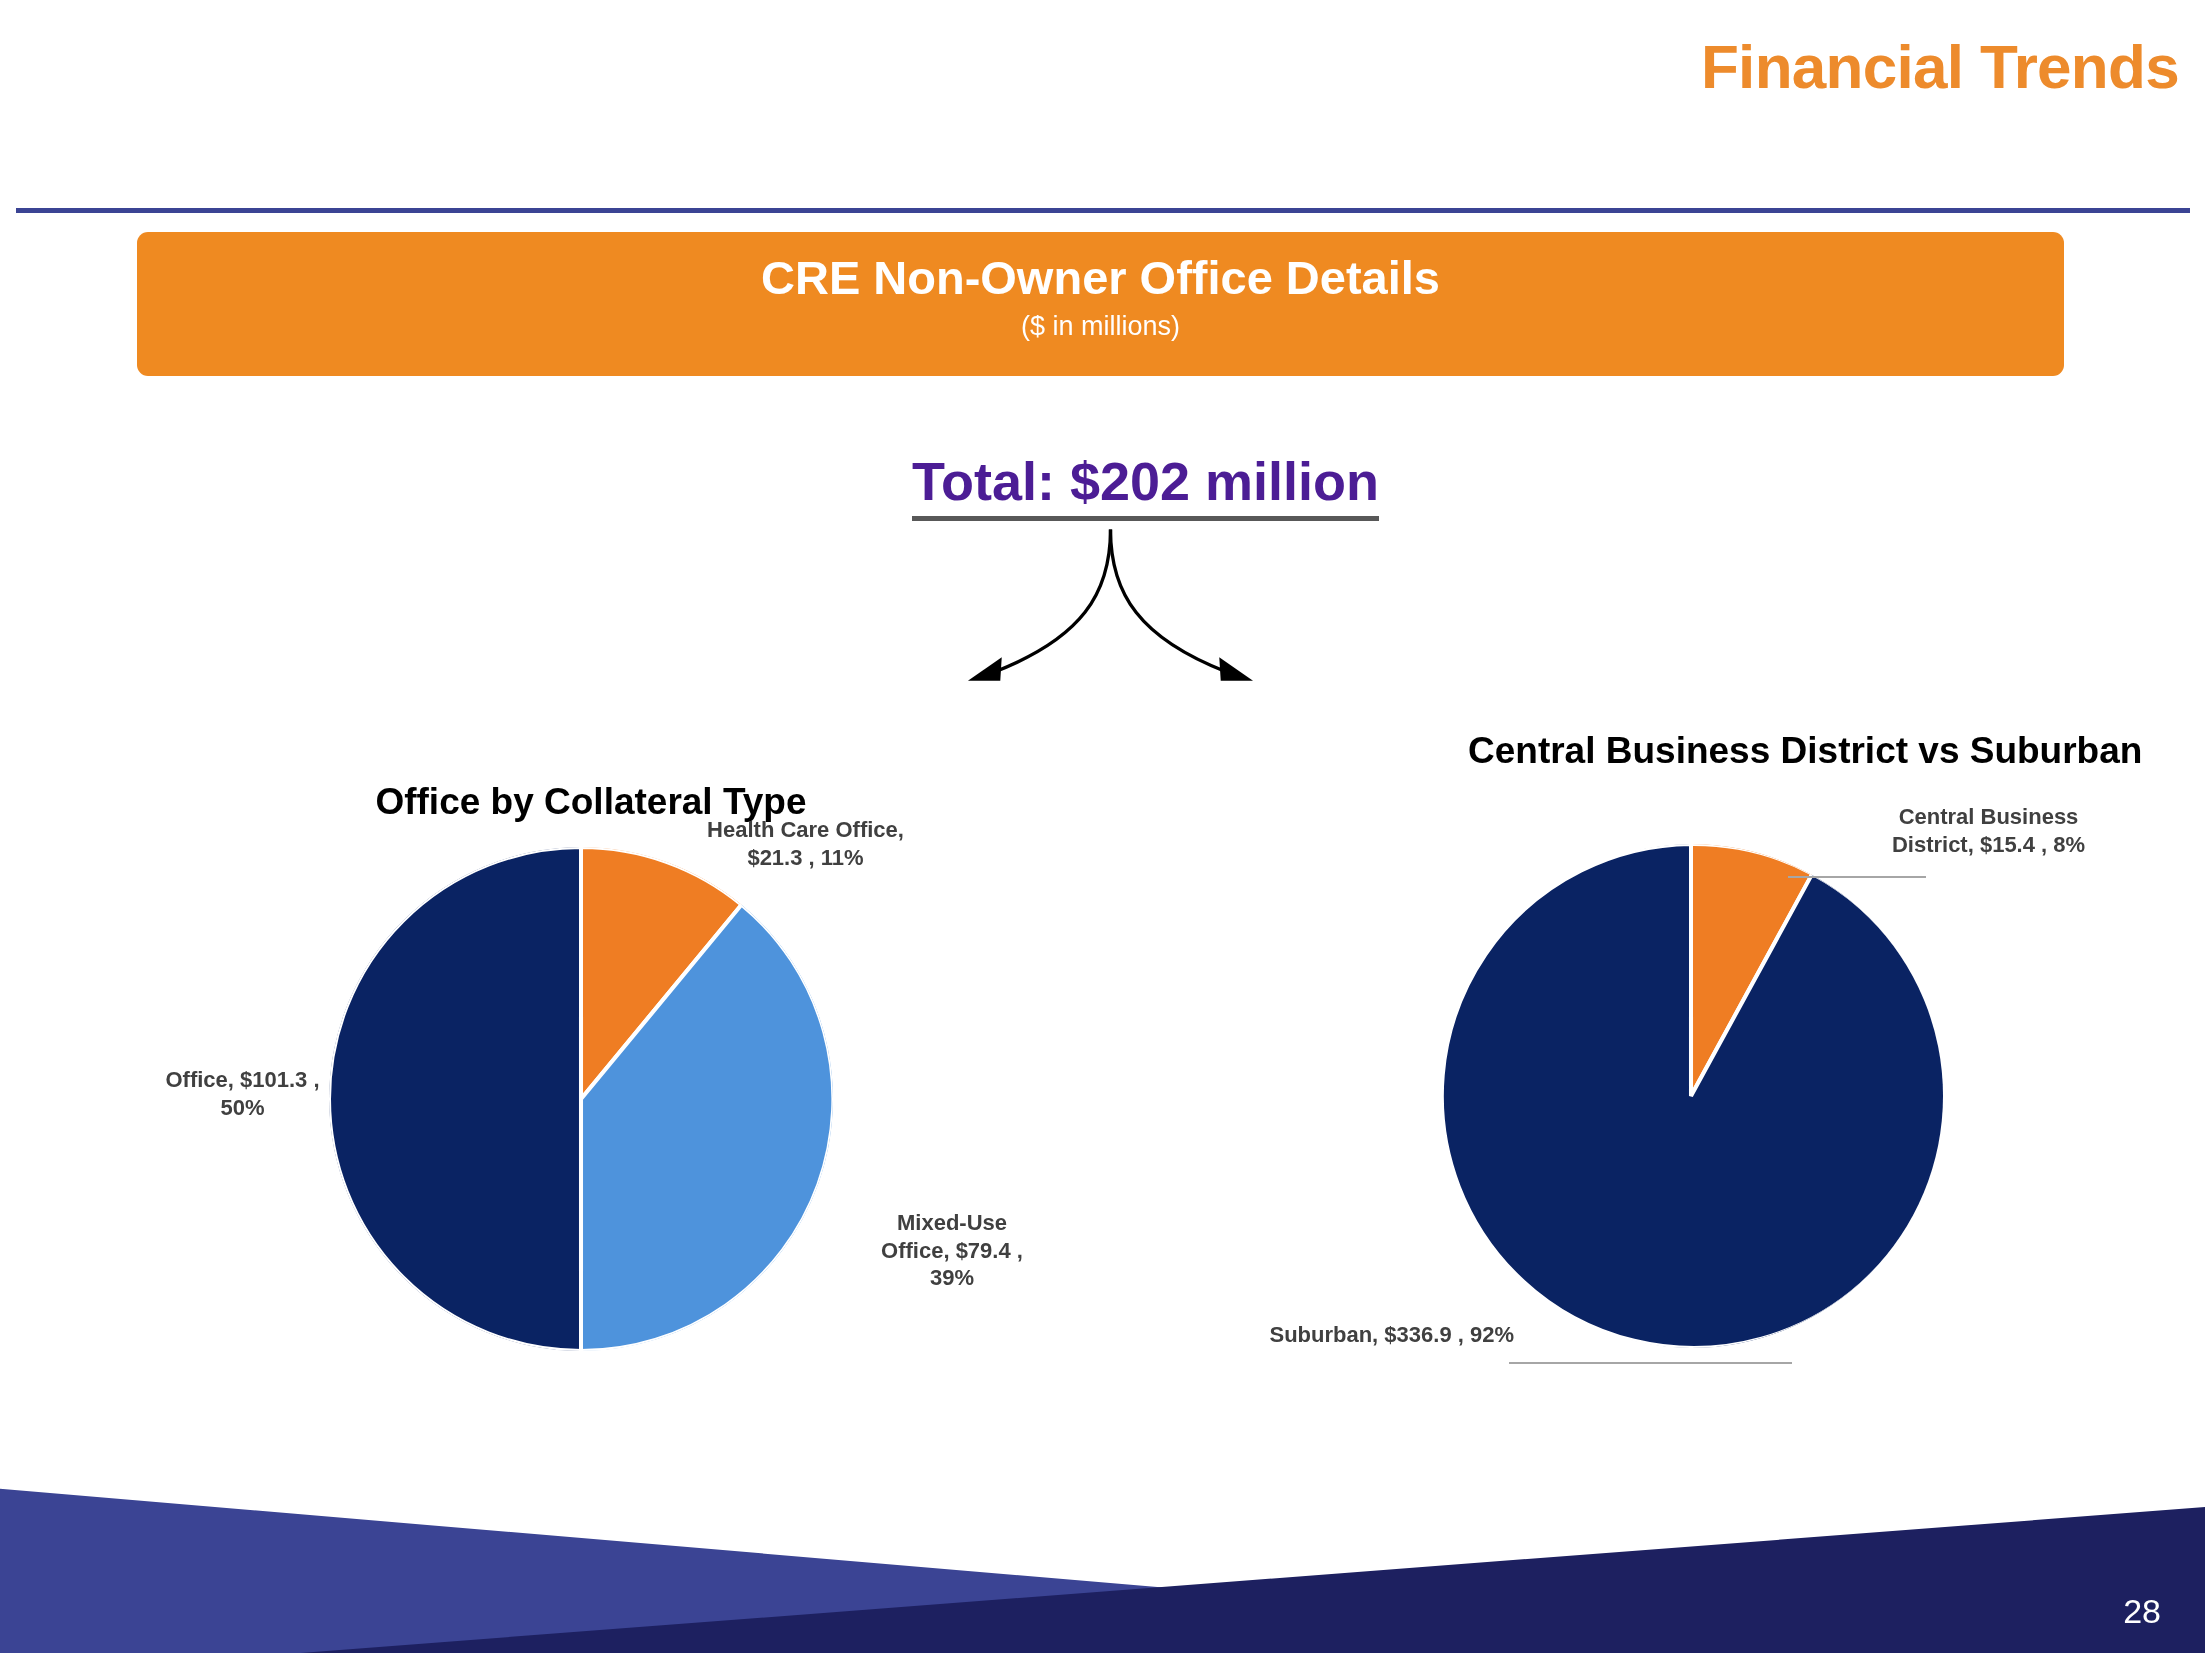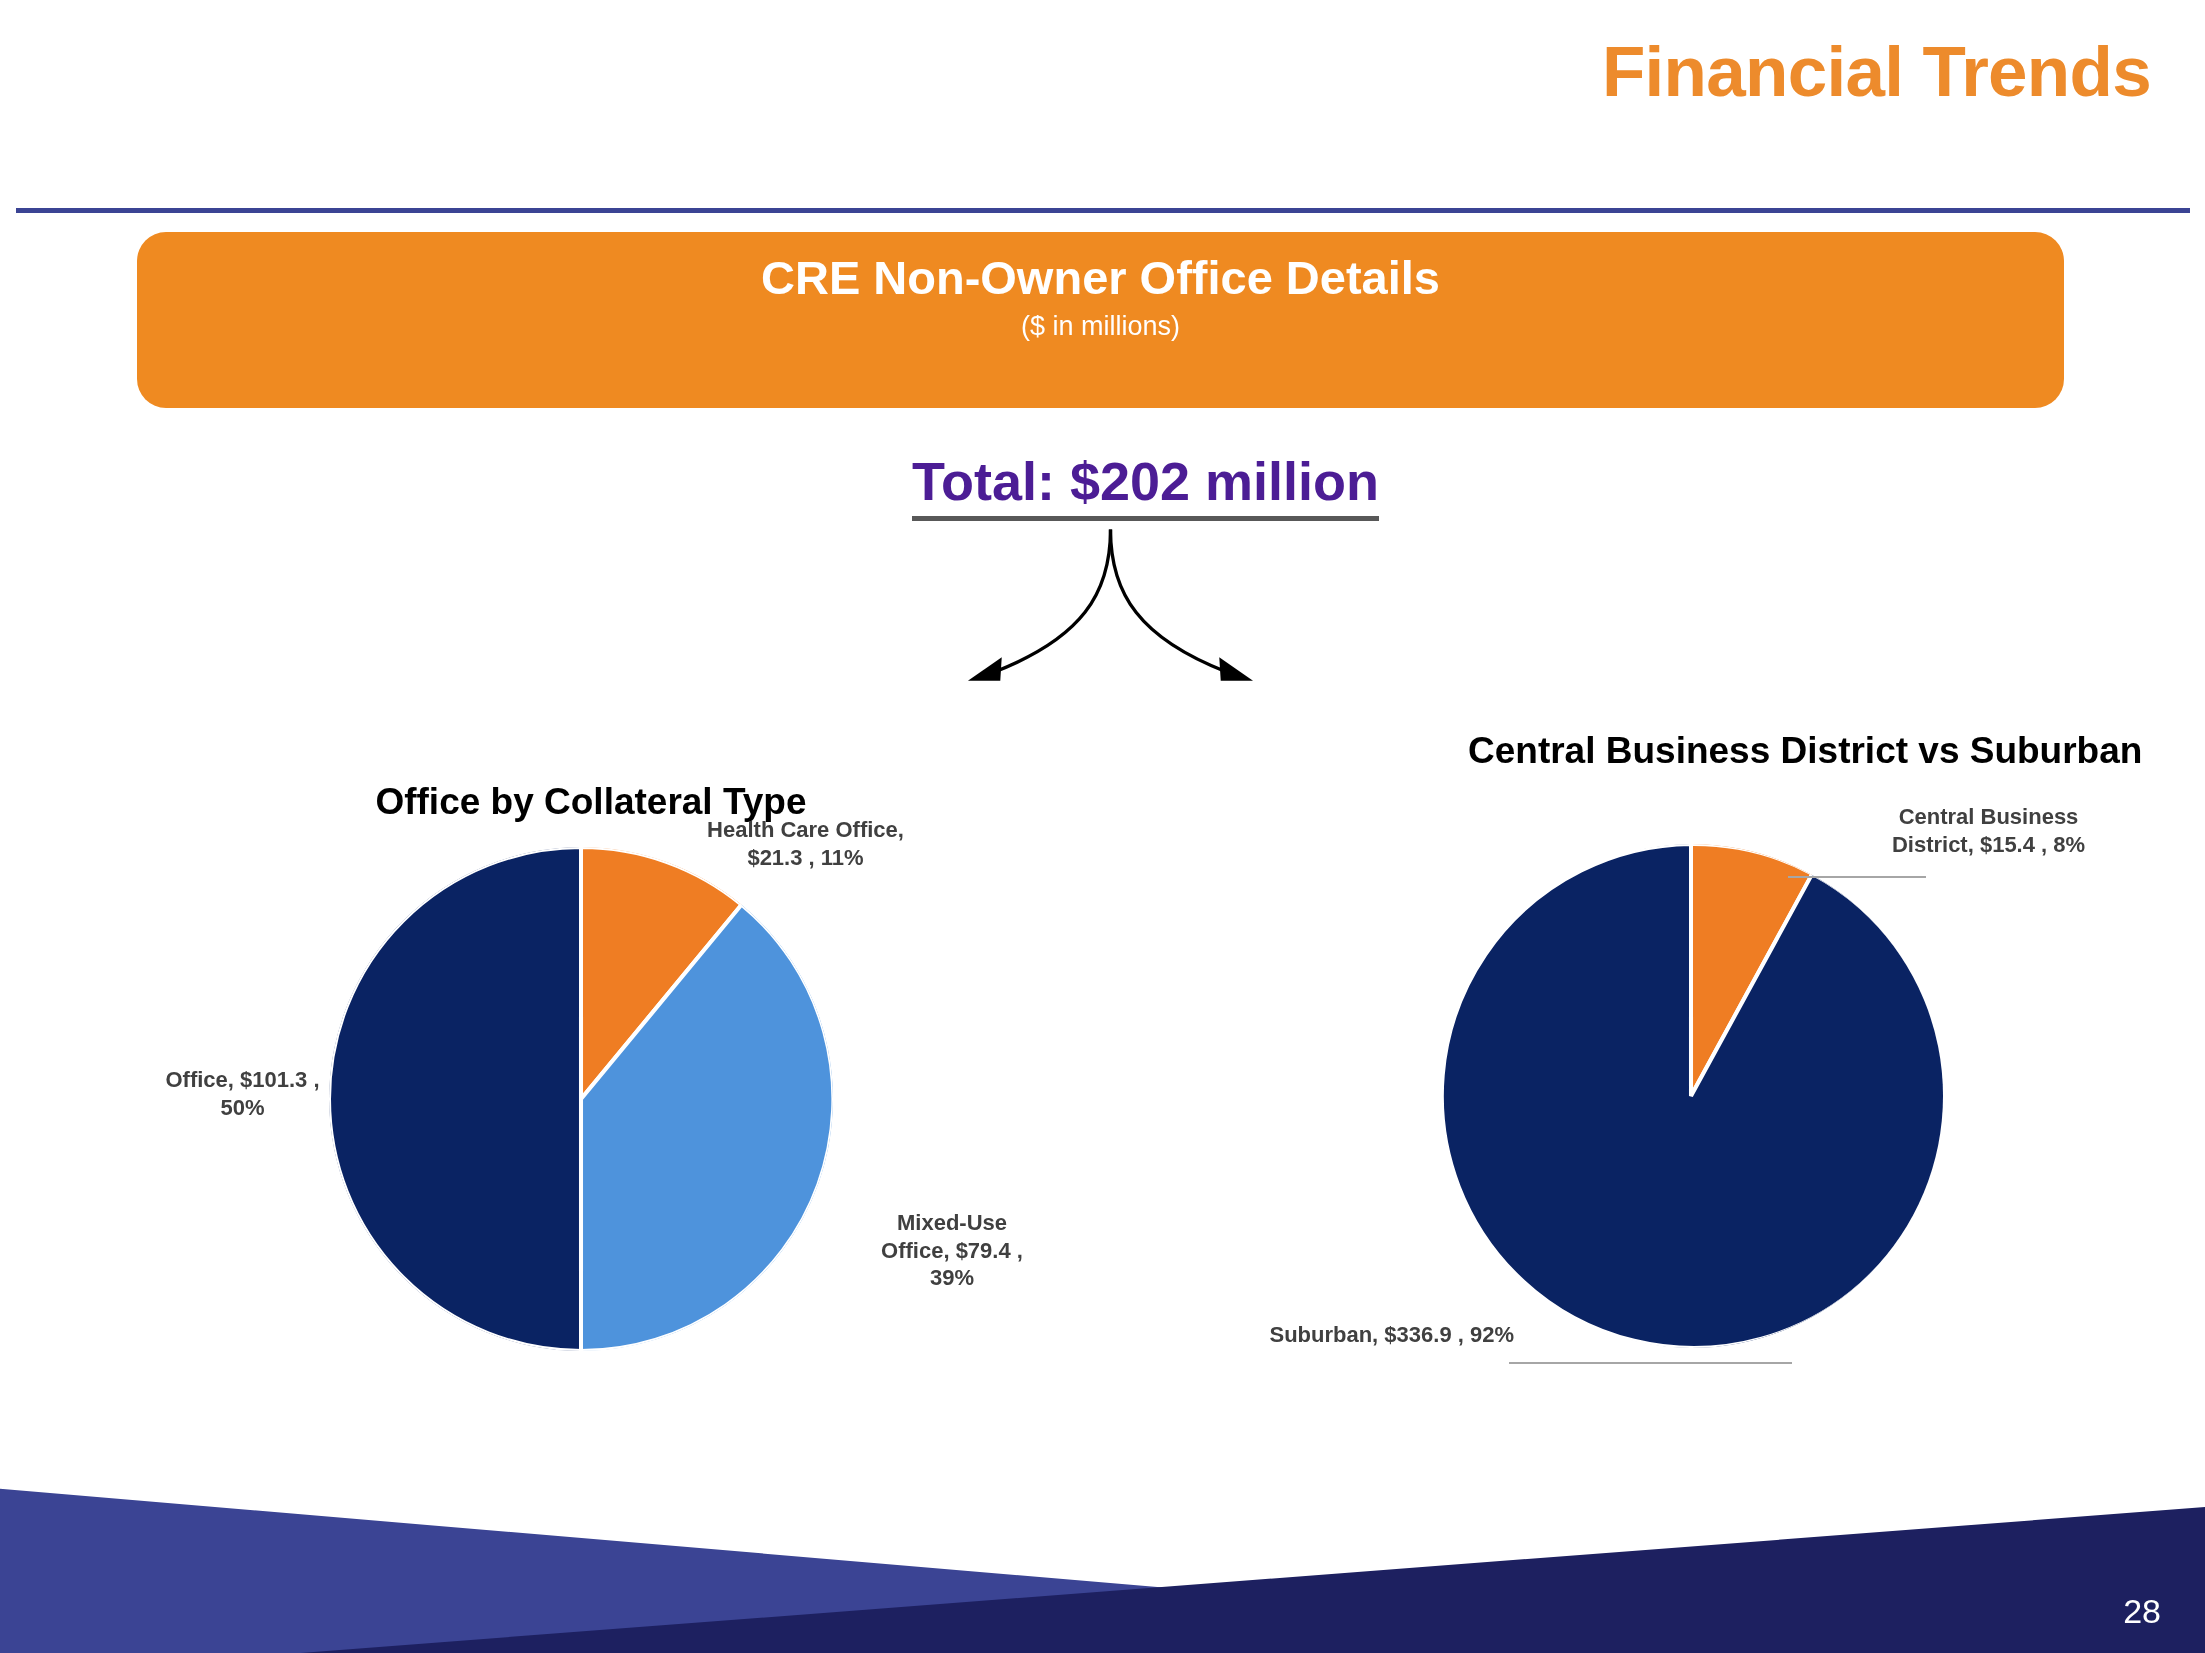--- a/index.html
+++ b/index.html
@@ -56,23 +56,23 @@
     font-size: 36px;
     letter-spacing: 1.8px;
     color: #413d7c;
     margin-top: 5.9px;
     transform: scaleX(0.96);
     transform-origin: left center;
   }
 
   #slide-title {
     position: absolute;
-    right: 54px;
+    right: 26px;
     top: 31px;
-    font-size: 71px;
+    font-size: 62px;
     font-weight: bold;
     color: #ed8b2c;
     letter-spacing: -0.7px;
     white-space: nowrap;
   }
 
   #header-rule {
     position: absolute;
     left: 16px;
     top: 208px;
@@ -80,23 +80,23 @@
     height: 5.1px;
     background: #3b4494;
   }
 
   
   #banner {
     position: absolute;
     left: 137px;
     top: 232px;
     width: 1927px;
-    height: 176px;
+    height: 144px;
     background: #ef8a21;
-    border-radius: 29px;
+    border-radius: 11px;
     text-align: center;
     color: #ffffff;
   }
   #banner-title {
     font-size: 47px;
     font-weight: bold;
     letter-spacing: 0px;
     padding-top: 20.6px;
     line-height: 1.05;
   }

